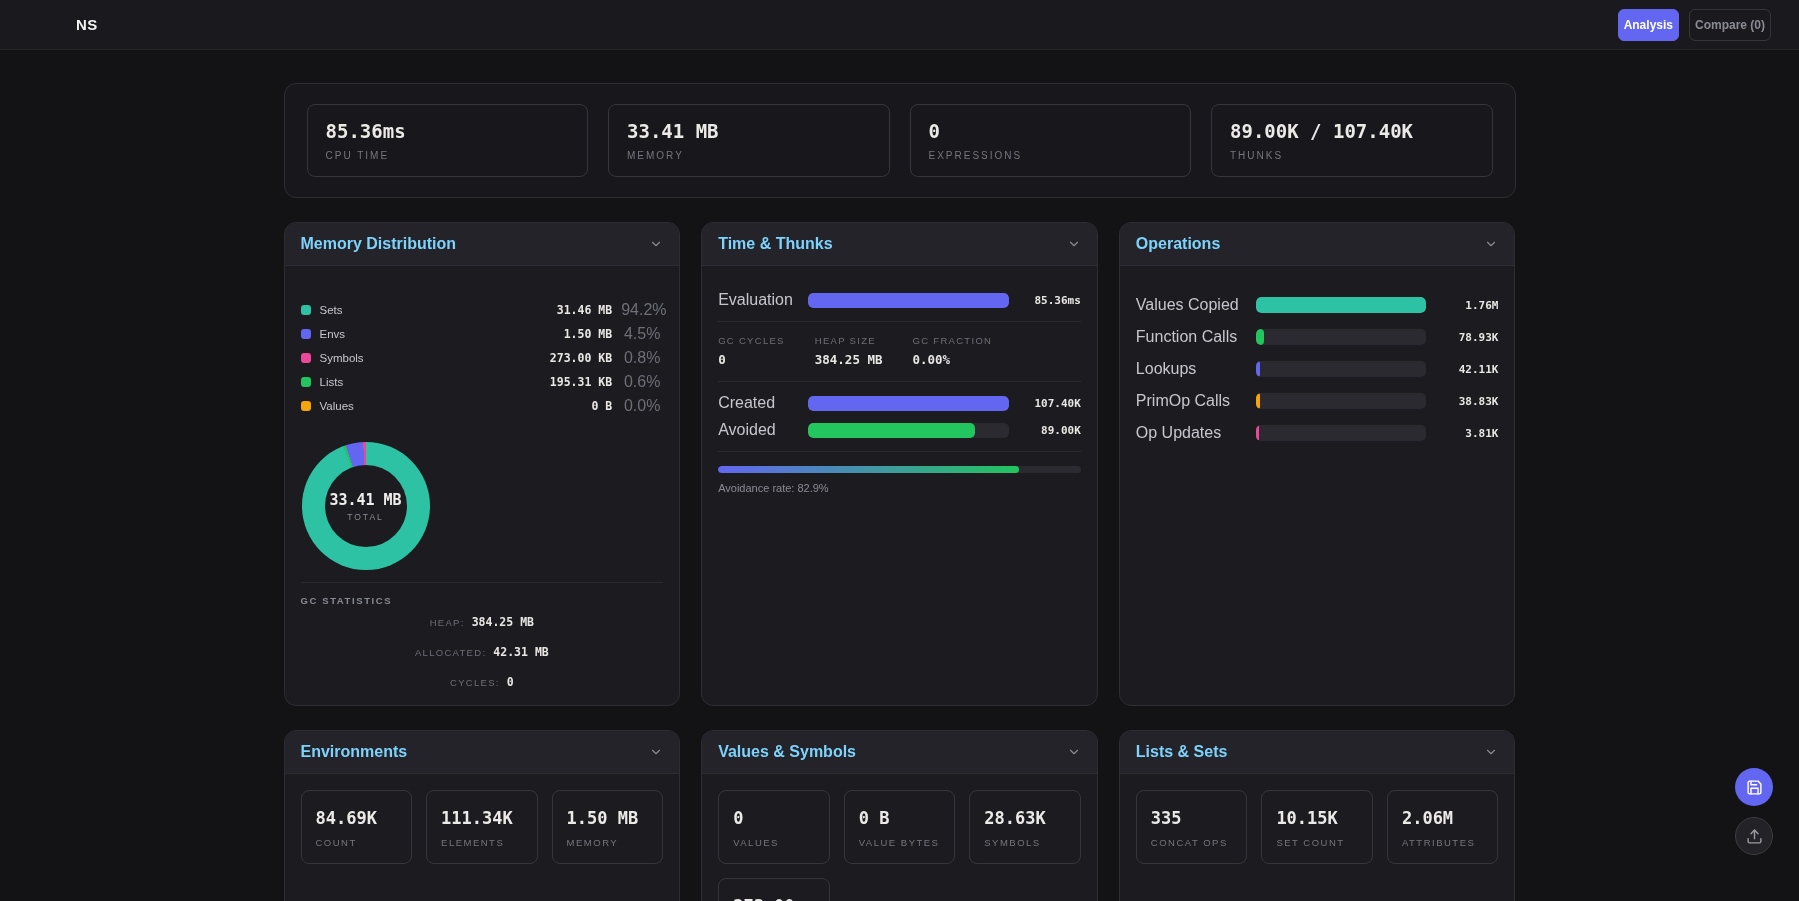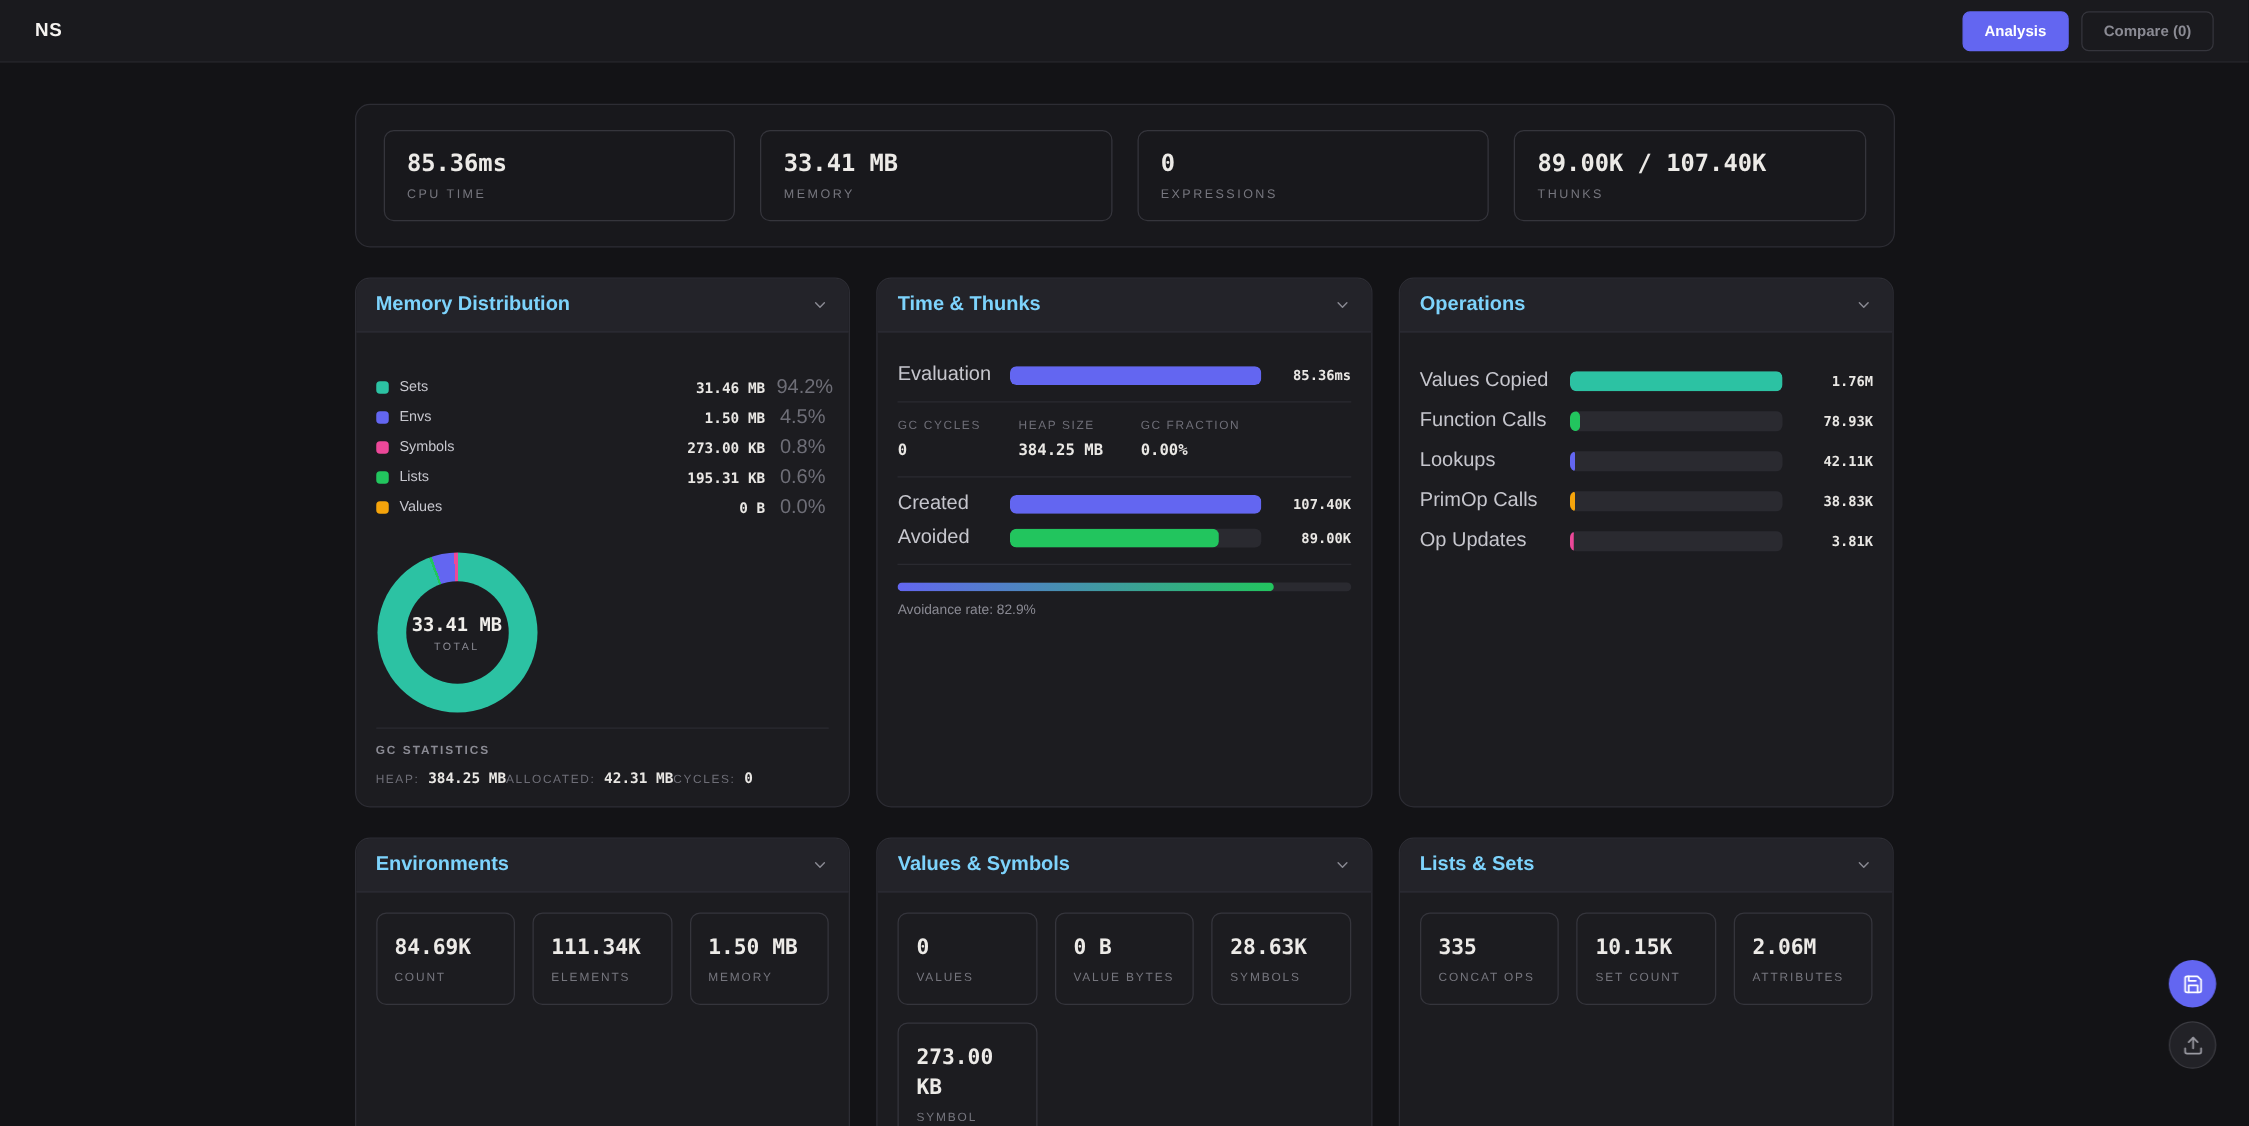--- a/index.html
+++ b/index.html
@@ -14,25 +14,25 @@
   .mono { font-family:"DejaVu Sans Mono", monospace; }
 
   
   .topbar {
     height:50px; flex:0 0 50px;
     background:#1a1a1e;
     border-bottom:1px solid #26262b;
     display:flex; align-items:center; justify-content:space-between;
     padding:0 28px;
   }
-  .logo { font-size:15px; font-weight:800; letter-spacing:.5px; color:#f5f3f0; }
+  .logo { font-size:15px; font-weight:800; letter-spacing:.5px; color:#f5f3f0;margin-left:48px; }
   .topbar-actions { display:flex; gap:10px; }
   .btn {
     font-size:12px; font-weight:600;
-    border-radius:6px; padding:8px 17px;
+    border-radius:6px; padding:8px 5px;
     cursor:pointer; border:1px solid transparent;
     font-family:"Liberation Sans", sans-serif;
   }
   .btn-primary { background:#6366f1; color:#ffffff; border-color:#6366f1; }
   .btn-ghost { background:transparent; color:#8b8b94; border-color:#35353c; }
 
   
   .main { flex:1; padding-top:33px; }
   .content { width:1232px; margin:0 auto; }
 
@@ -77,21 +77,21 @@
 
   
   .mem-body { display:flex; gap:14px;flex-direction:column; }
   .mem-left { flex:1; padding-top:16px; }
   .legend-row { display:flex; align-items:center; gap:9px; height:24px; }
   .swatch { width:10px; height:10px; border-radius:3px; flex:0 0 10px; }
   .legend-name { flex:1; font-size:11.5px; color:#c6c6cd; }
   .legend-value { font-size:11.5px; color:#e9e7e4; font-weight:bold; }
   .legend-pct { width:42px; text-align:center; font-size:16px; color:#6e6e77; }
   .gc-title { margin-bottom:9px; font-size:9.5px; letter-spacing:1.6px; color:#8a8a93; font-weight:bold; }
-  .gc-stats { display:flex; align-items:flex-start; }
+  .gc-stats { display:flex; gap:16px; align-items:center;flex-direction:column; }
   .gc-stat { display:flex; gap:7px; align-items:baseline; }
   .gc-stat .gc-value { font-size:11.5px; font-weight:bold; color:#e9e7e4; }
   .donut-wrap { width:130px; display:flex; justify-content:center; padding-top:10px; }
   .donut { width:128px; height:128px; border-radius:50%; position:relative; }
   .donut-hole {
     position:absolute; inset:23px; border-radius:50%;
     background:#1c1c20;
     display:flex; flex-direction:column; align-items:center; justify-content:center;
   }
   .donut-total { font-size:15px; font-weight:bold; color:#f0eeeb; }

